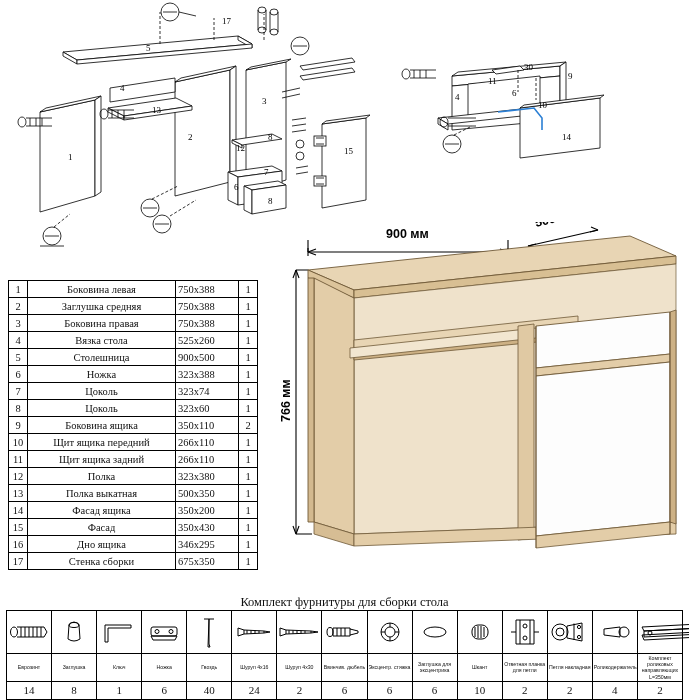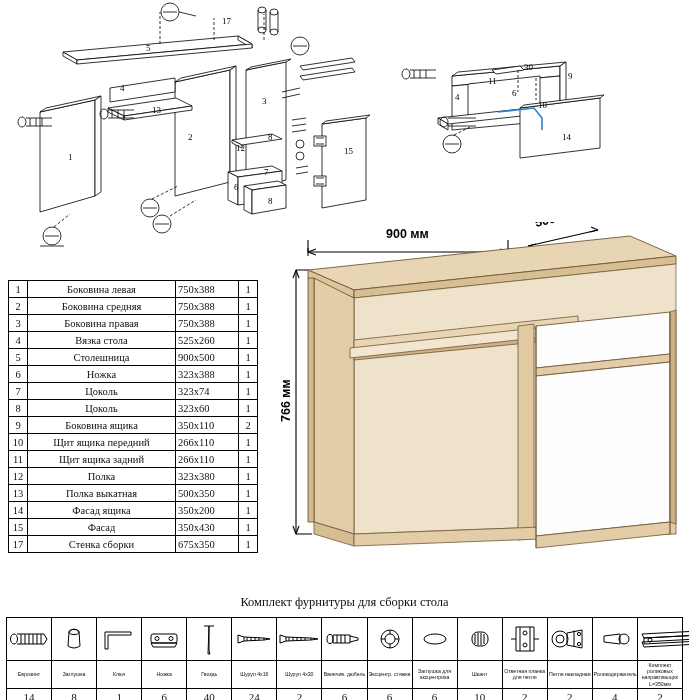--- a/index.html
+++ b/index.html
@@ -42,21 +42,21 @@
 
   
   #desk{left:278px;top:222px;width:424px;height:345px;}
 
   
   #kit{left:6px;top:595px;width:677px;}
   #kit .kit-title{
     text-align:center;
     font-size:12.5px;
     font-family:"Liberation Serif", serif;
-    margin-bottom:7px;
+    margin-bottom:0;
   }
   table.kit{
     border-collapse:collapse;
     width:677px;
     table-layout:fixed;
     font-size:5.2px;
     font-family:"Liberation Sans", sans-serif;
   }
   table.kit td{
     border:1px solid #000;
@@ -245,21 +245,21 @@
     <table class="parts">
       <tbody id="parts-body">
           <tr>
             <td class="num">1</td>
             <td class="nm">Боковина левая</td>
             <td class="dim">750х388</td>
             <td class="qty">1</td>
           </tr>
           <tr>
             <td class="num">2</td>
-            <td class="nm">Боковина средняя</td>
+            <td class="nm">Заглушка средняя</td>
             <td class="dim">750х388</td>
             <td class="qty">1</td>
           </tr>
           <tr>
             <td class="num">3</td>
             <td class="nm">Боковина правая</td>
             <td class="dim">750х388</td>
             <td class="qty">1</td>
           </tr>
           <tr>
@@ -325,20 +325,26 @@
           <tr>
             <td class="num">14</td>
             <td class="nm">Фасад ящика</td>
             <td class="dim">350х200</td>
             <td class="qty">1</td>
           </tr>
           <tr>
             <td class="num">15</td>
             <td class="nm">Фасад</td>
             <td class="dim">350х430</td>
+            <td class="qty">1</td>
+          </tr>
+          <tr>
+            <td class="num">16</td>
+            <td class="nm">Дно ящика</td>
+            <td class="dim">346х295</td>
             <td class="qty">1</td>
           </tr>
           <tr>
             <td class="num">17</td>
             <td class="nm">Стенка сборки</td>
             <td class="dim">675х350</td>
             <td class="qty">1</td>
           </tr>
         </tbody>
     </table>

